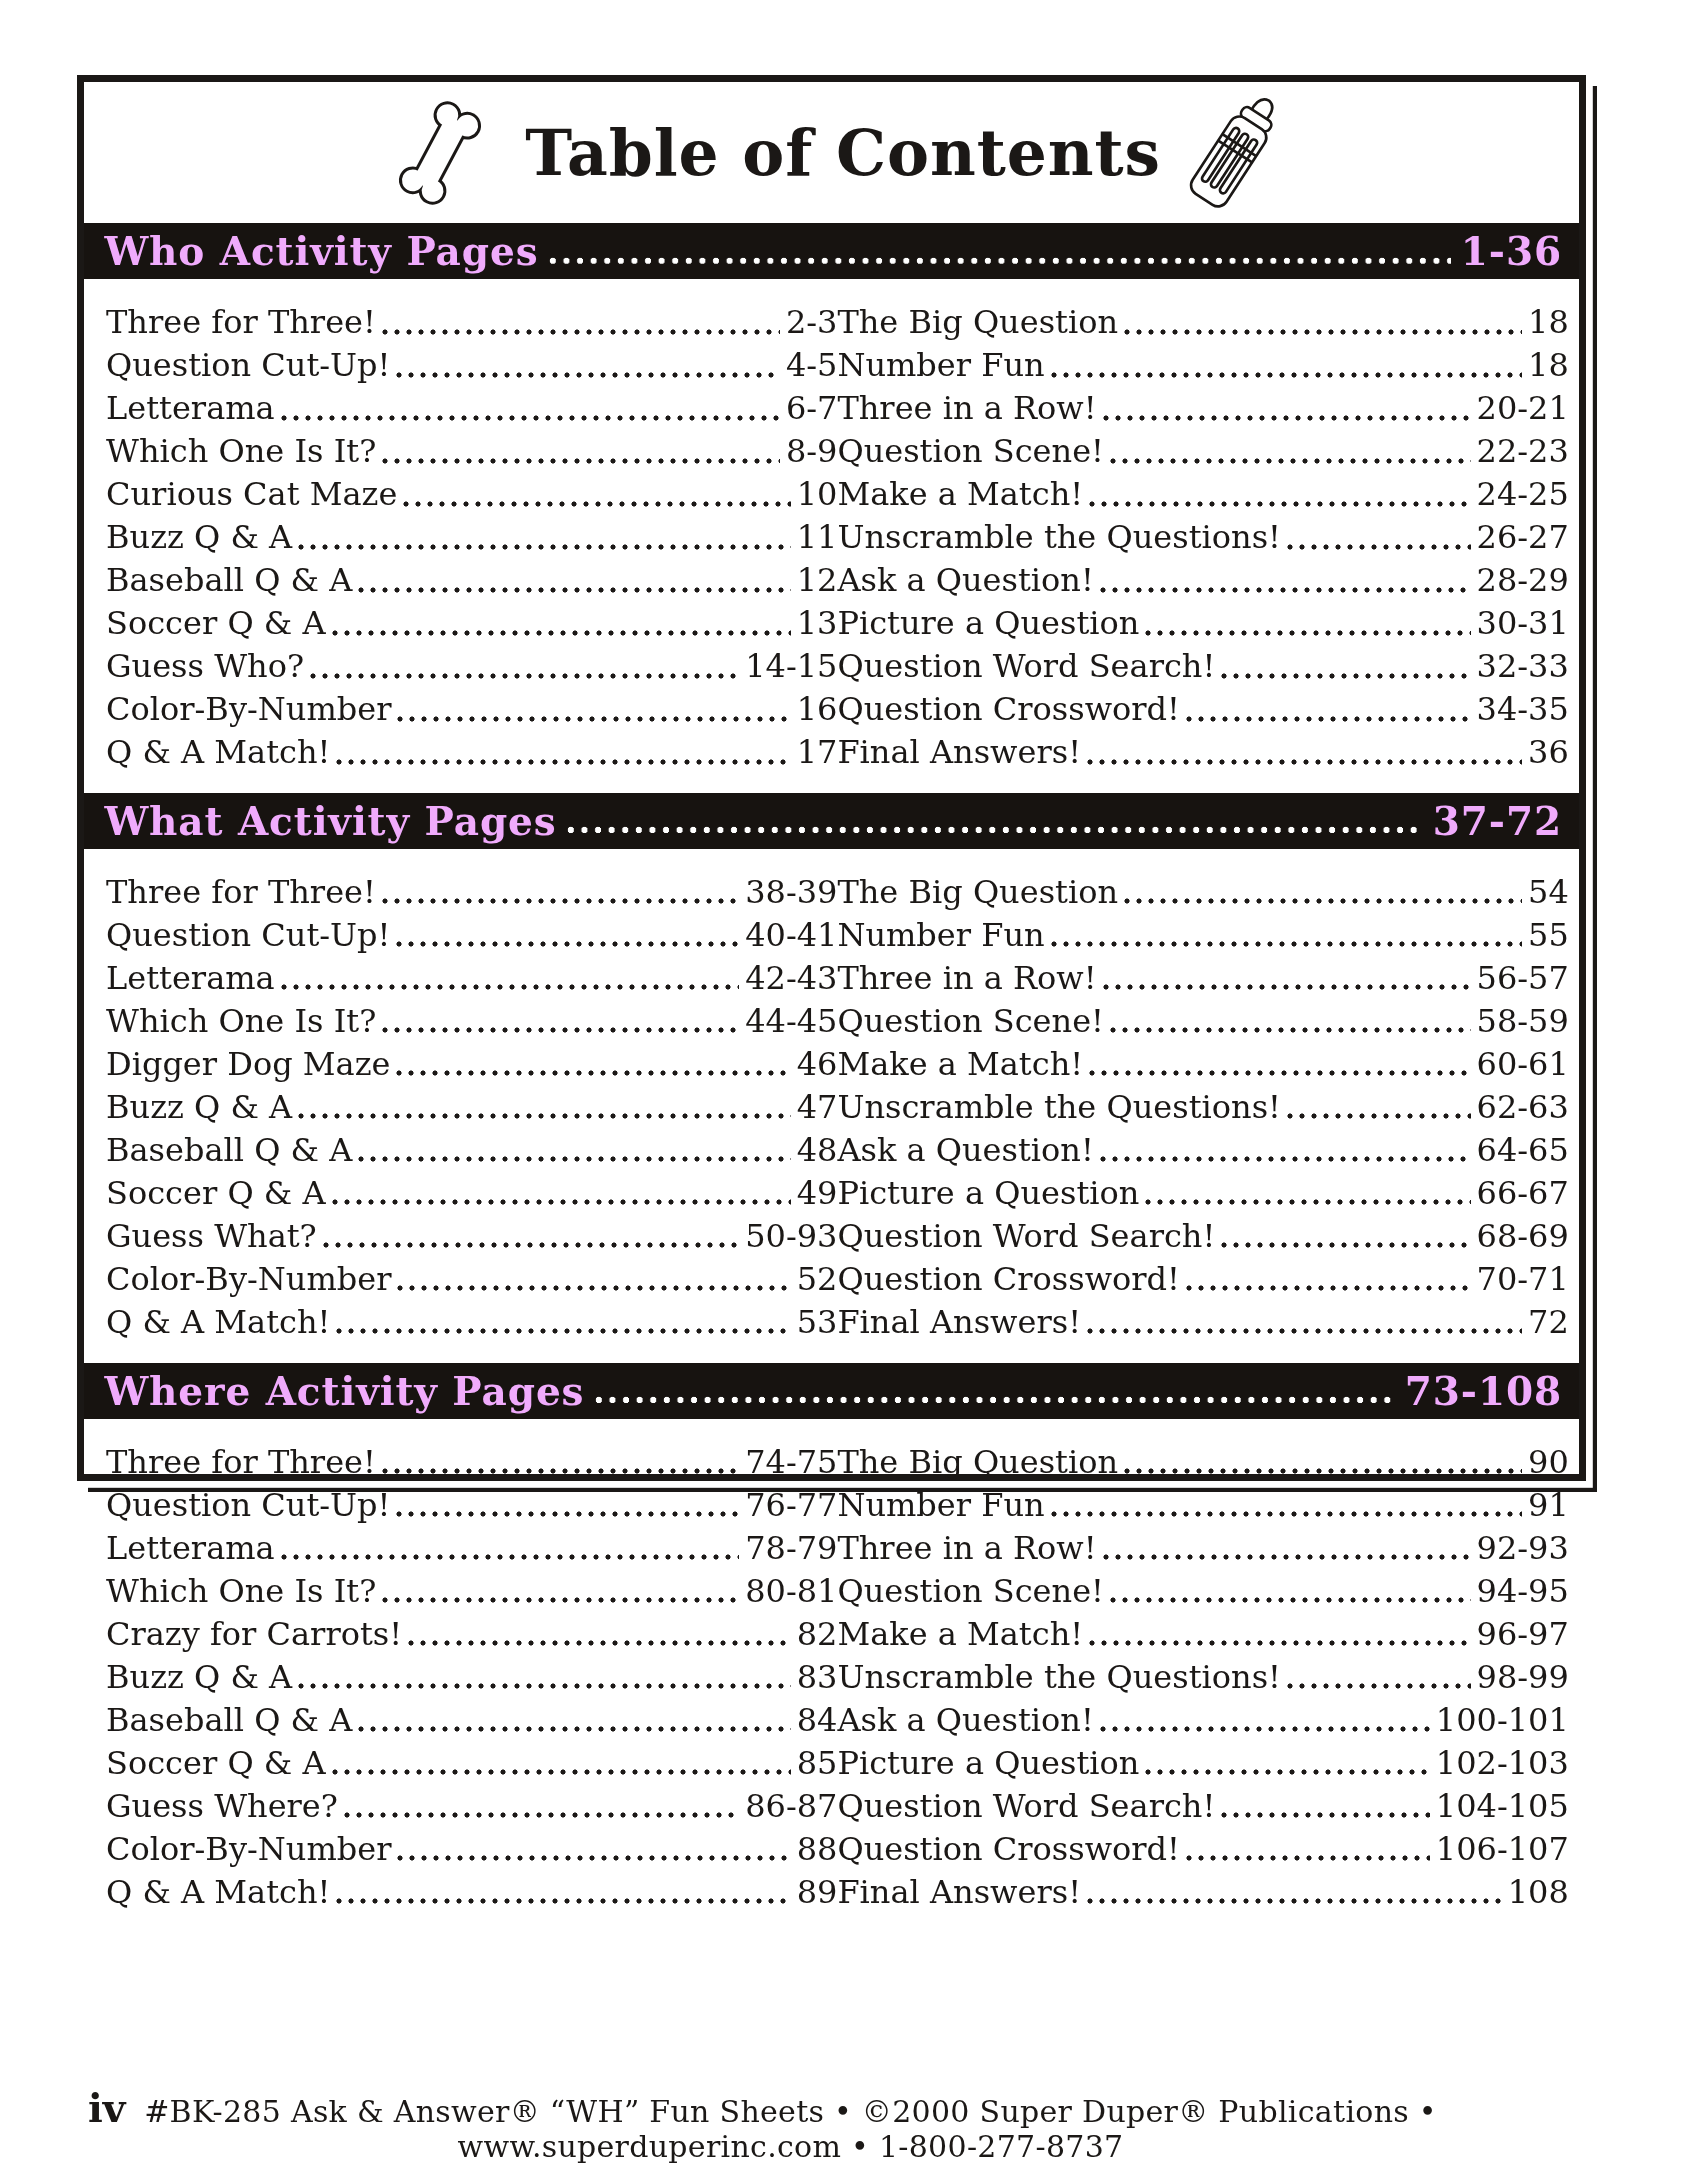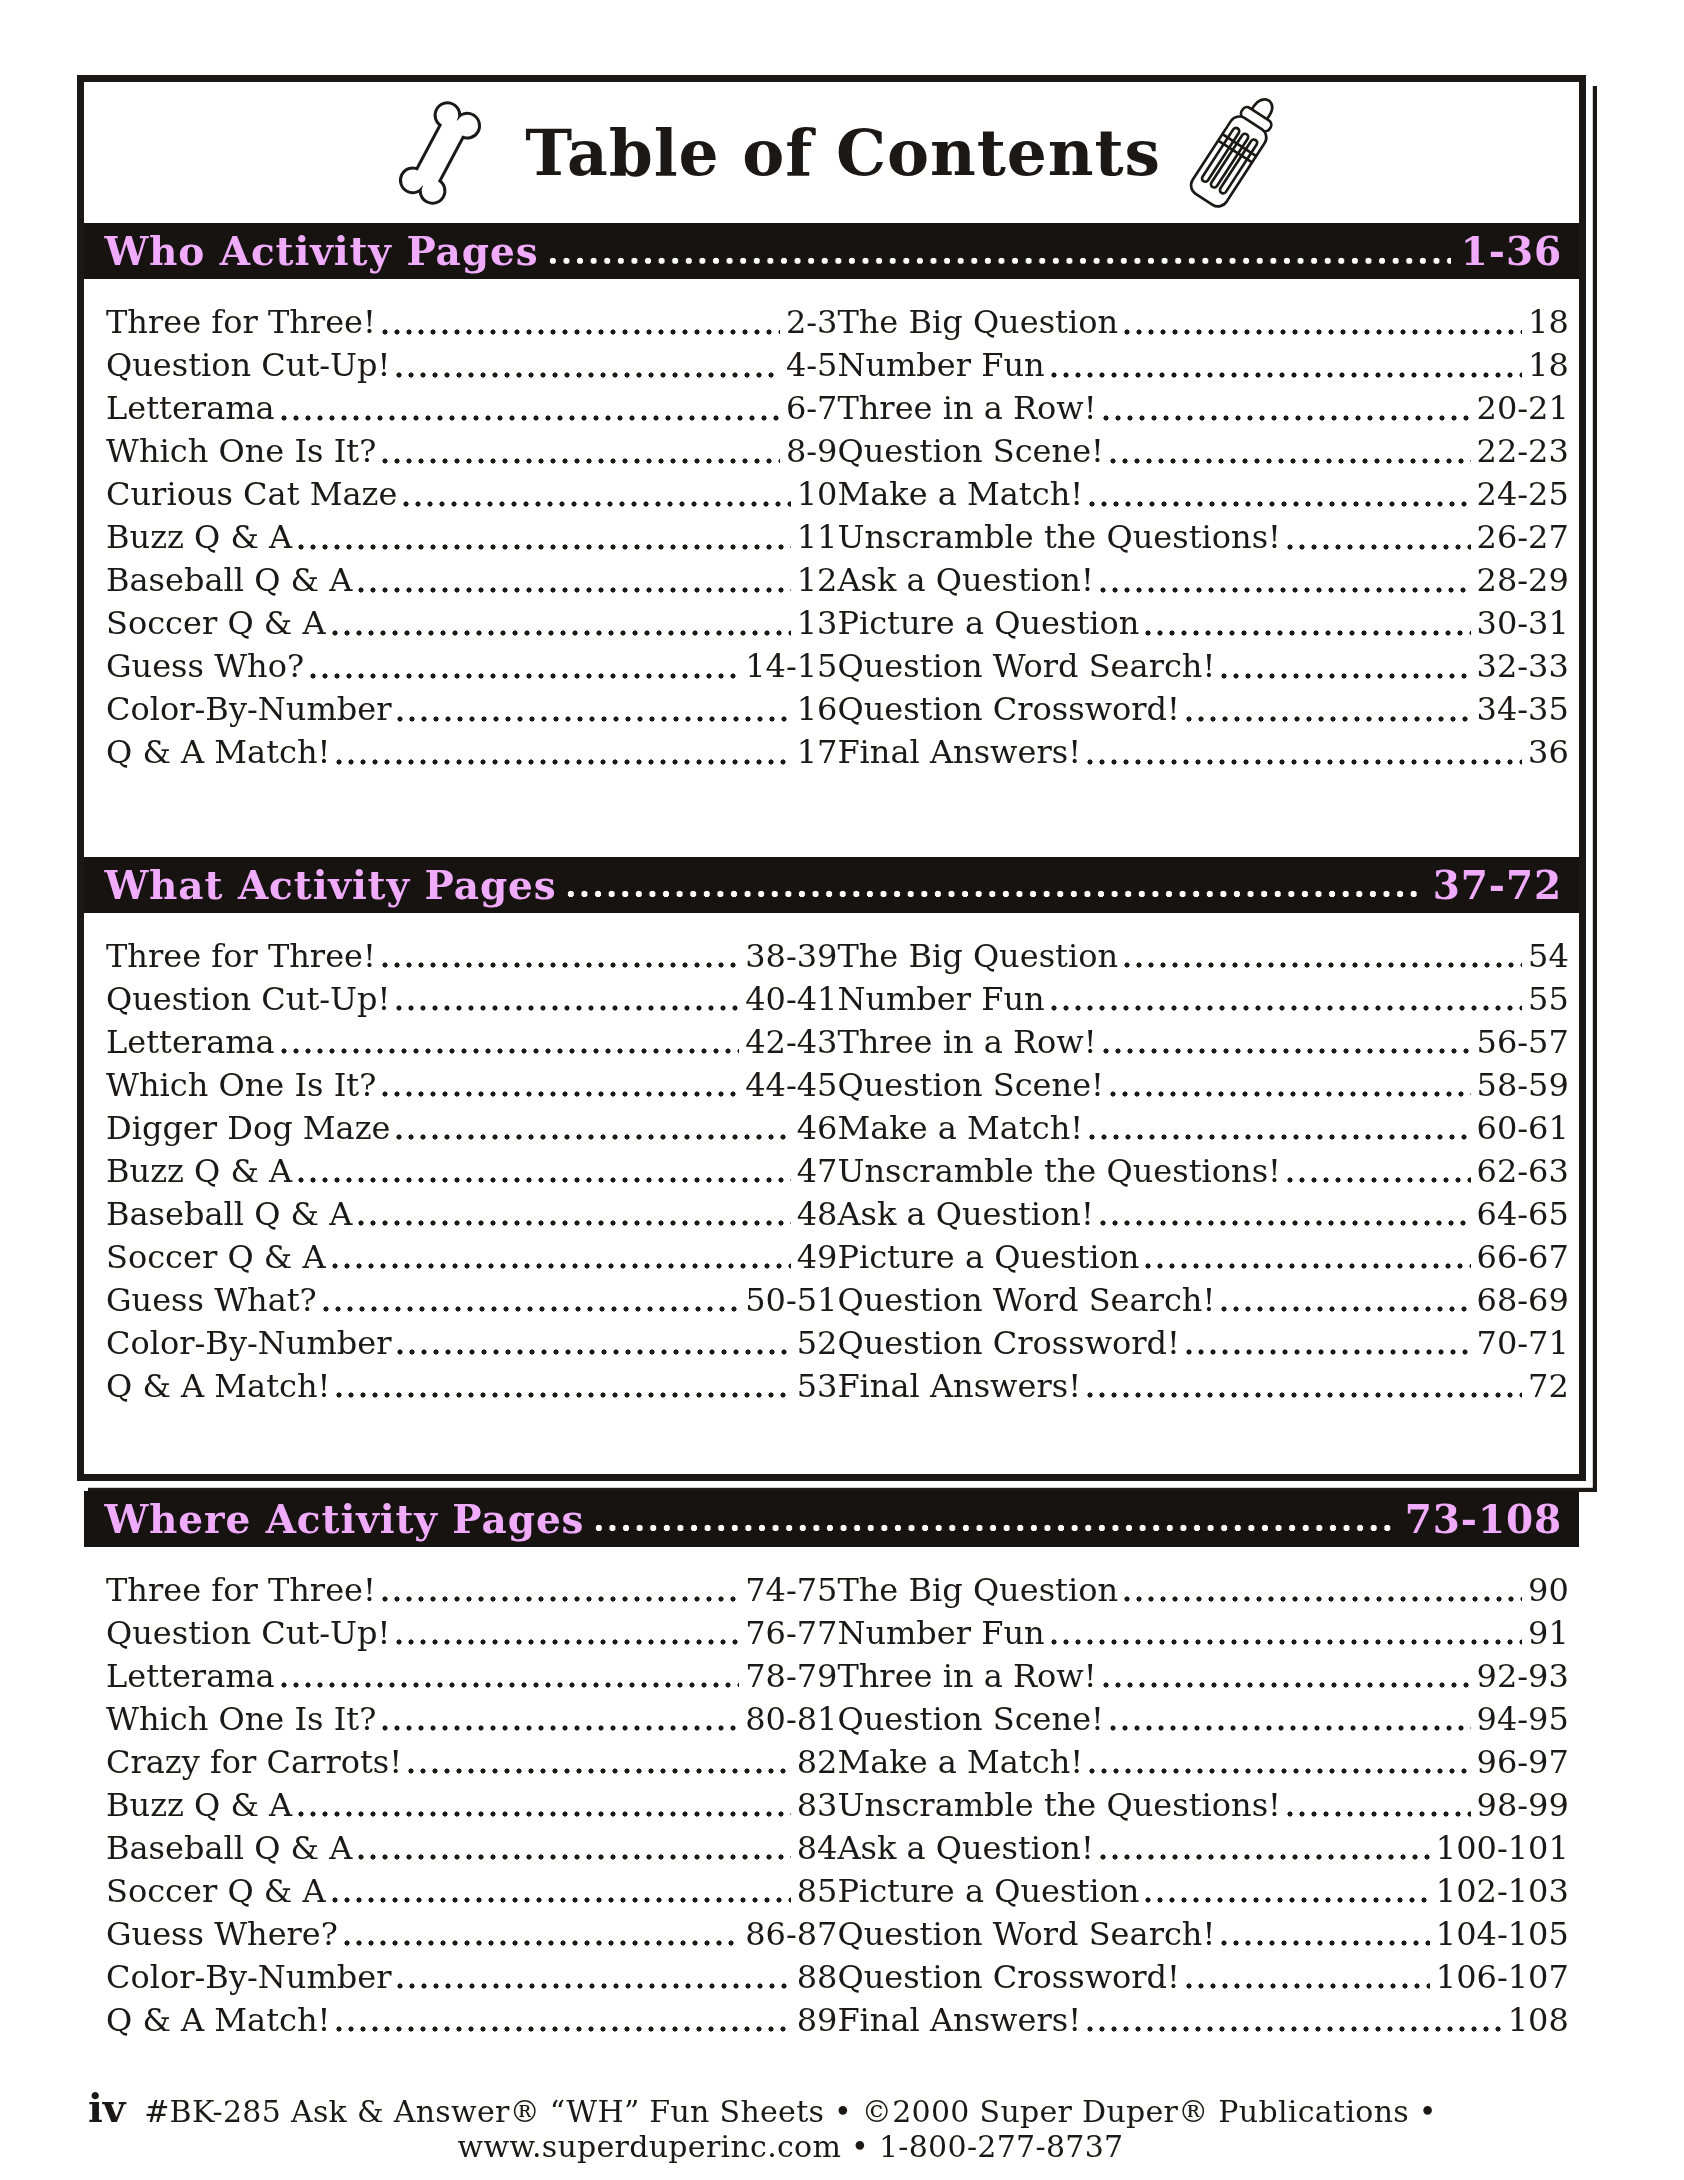--- a/index.html
+++ b/index.html
@@ -25,21 +25,21 @@
     height:141px;display:flex;align-items:center;justify-content:center;gap:29px;
   }
   .page-title{
     font-size:63px;font-weight:bold;letter-spacing:0.9px;margin:0;
     font-family:"DejaVu Serif","Liberation Serif",serif;
   }
   .icon-wrap{display:flex;align-items:center;justify-content:center;}
   .bone-rot{transform:rotate(-62deg);}
   .bottle-rot{transform:rotate(33deg);}
   
-  .section + .section{margin-top:64px;}
+  .section + .section{}
   .section-bar{
     height:56px;background:var(--bar);color:#f0abfc;
     display:flex;align-items:center;
     padding:0 17px 0 20.4px;box-sizing:border-box;
     font-weight:bold;font-size:39px;letter-spacing:0.9px;
   }
   .section-bar .leader{
     flex:1;height:7.7px;align-self:center;margin:19px 10.2px 0 10.2px;
     background-image:radial-gradient(circle at 3.8px 3.8px,#ffffff 2.9px,transparent 3.4px);
     background-size:13.6px 7.7px;background-repeat:repeat-x;
@@ -313,21 +313,21 @@
 
   <div class="toc-entry">
     <span class="entry-label">Soccer Q &amp; A</span>
     <span class="leader"></span>
     <span class="entry-pages">49</span>
   </div>
 
   <div class="toc-entry">
     <span class="entry-label">Guess What?</span>
     <span class="leader"></span>
-    <span class="entry-pages">50-51</span>
+    <span class="entry-pages">50-93</span>
   </div>
 
   <div class="toc-entry">
     <span class="entry-label">Color-By-Number</span>
     <span class="leader"></span>
     <span class="entry-pages">52</span>
   </div>
 
   <div class="toc-entry">
     <span class="entry-label">Q &amp; A Match!</span>

